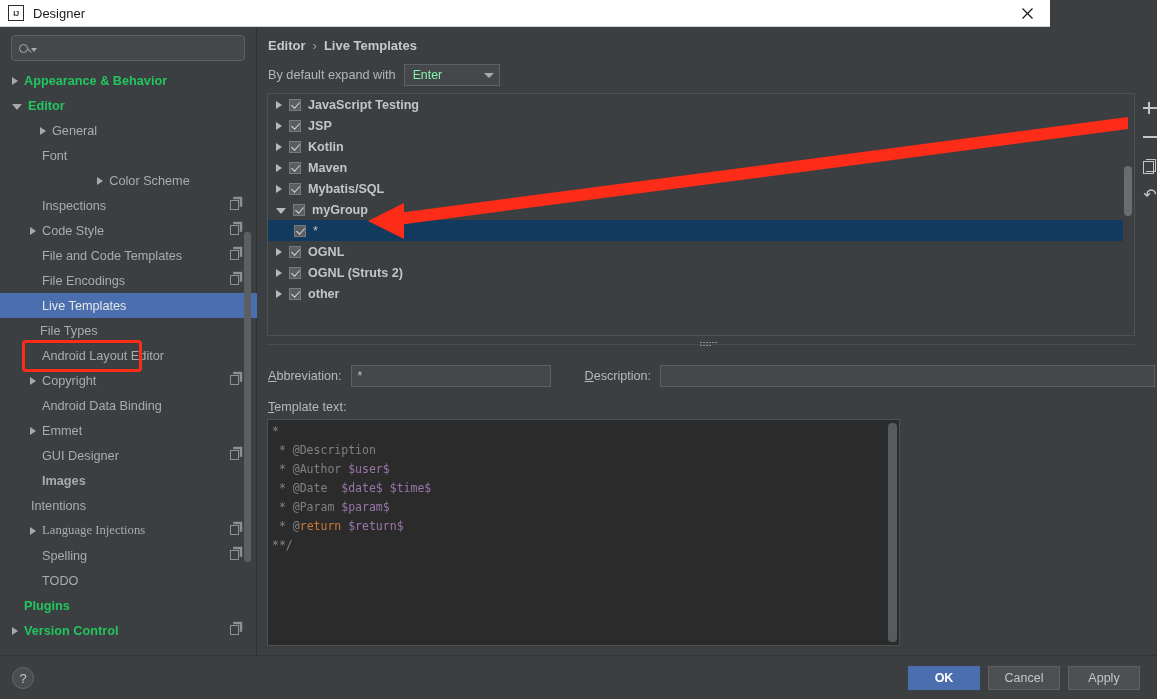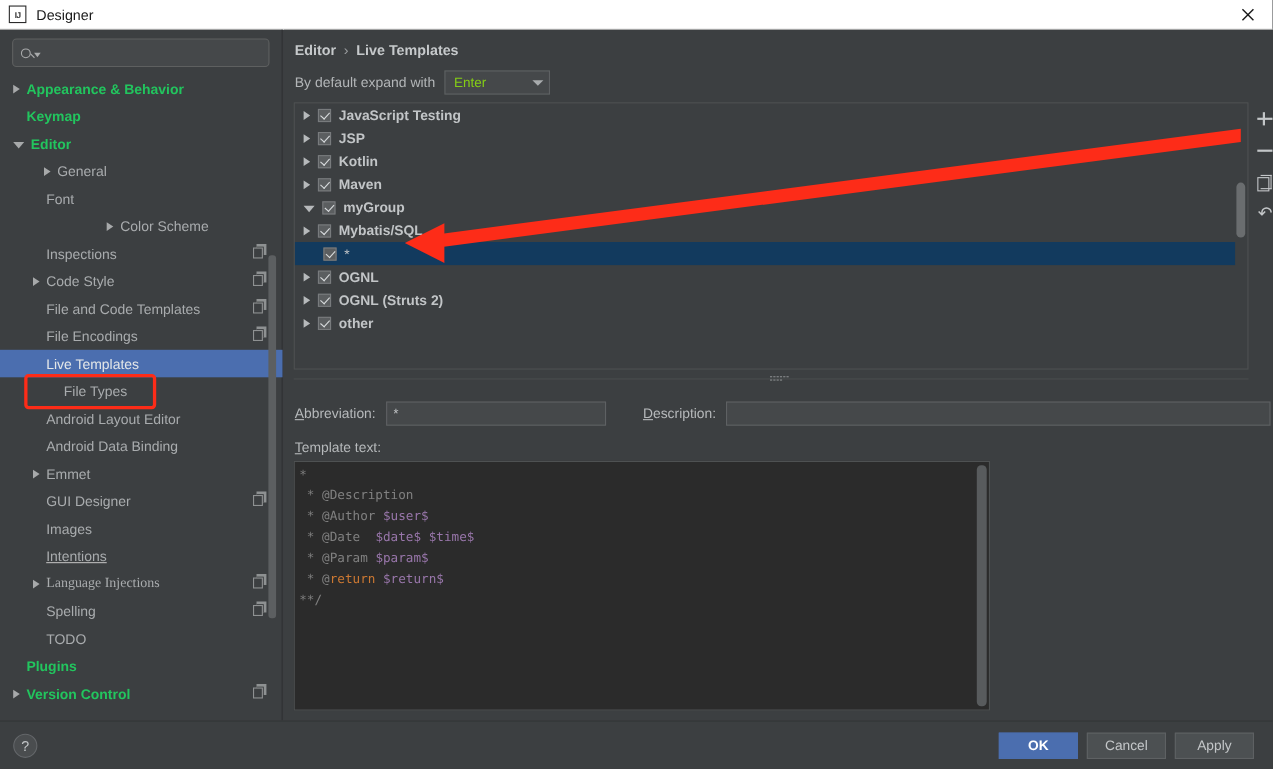--- a/index.html
+++ b/index.html
@@ -13,21 +13,21 @@
   #root {
     position: relative;
     width: 1157px; height: 699px;
     background: #3c3f41;
     color: #bbbbbb;
     font-size: 12.5px;
   }
 
   
   #titlebar {
-    position: absolute; left:0; top:0; width:1157px; height:27px;
+    position: absolute; left:0; top:0; width:1050px; height:27px;
     background: #ffffff;
     border-bottom: 1px solid #d6d6d6;
     display: flex; align-items: center;
   }
   #ij-logo {
     width: 16px; height: 16px; margin-left: 8px;
     background: #ffffff;
     border: 1.5px solid #2b2b2b;
     position: relative;
     display: flex; align-items: center; justify-content: center;
@@ -140,21 +140,21 @@
 
   #expand-row {
     position: absolute; left: 10px; top: 37px;
     display: flex; align-items: center; gap: 8px;
   }
   #expand-row .lbl { font-size: 12.7px; color: #b3b6b8; }
   .combo {
     height: 22px; min-width: 96px;
     background: #45484a; border: 1px solid #5e6163;
     display: flex; align-items: center; justify-content: space-between;
-    padding: 0 5px 0 8px; color: #84cc16; font-size: 12.3px;
+    padding: 0 5px 0 8px; color: #86efac; font-size: 12.3px;
     cursor: pointer;
     gap: 19px;
   }
   .combo .cb-arrow {
     width:0;height:0;border-left:5px solid transparent;
     border-right:5px solid transparent;border-top:5.5px solid #a8abad;
     margin-left: 14px;
   }
 
   
@@ -323,24 +323,20 @@
       </div>
     </div>
 
     <div id="tree">
 
       <div class="trow bold" style="padding-left: 12px;">
           <span class="arrow "></span>
           <span class="tlabel">Appearance &amp; Behavior</span>
         </div>
         <div class="trow bold" style="padding-left: 12px;">
-          <span class="arrow none"></span>
-          <span class="tlabel">Keymap</span>
-        </div>
-        <div class="trow bold" style="padding-left: 12px;">
           <span class="arrow down"></span>
           <span class="tlabel">Editor</span>
         </div>
         <div class="trow" style="padding-left: 40px;">
           <span class="arrow "></span>
           <span class="tlabel">General</span>
         </div>
         <div class="trow" style="padding-left: 30px;">
           <span class="arrow none"></span>
           <span class="tlabel">Font</span>
@@ -366,46 +362,51 @@
         </div>
         <div class="trow" style="padding-left: 30px;">
           <span class="arrow none"></span>
           <span class="tlabel">File Encodings</span>
           <span class="copy-ic"></span>
         </div>
         <div class="trow selected" style="padding-left: 30px;">
           <span class="arrow none"></span>
           <span class="tlabel">Live Templates</span>
         </div>
-        <div class="trow" style="padding-left: 46px;">
+        <div class="trow" style="padding-left: 28px;">
           <span class="arrow none"></span>
           <span class="tlabel">File Types</span>
         </div>
         <div class="trow" style="padding-left: 30px;">
           <span class="arrow none"></span>
           <span class="tlabel">Android Layout Editor</span>
         </div>
         <div class="trow" style="padding-left: 30px;">
+          <span class="arrow "></span>
+          <span class="tlabel">Copyright</span>
+          <span class="copy-ic"></span>
+        </div>
+        <div class="trow" style="padding-left: 30px;">
           <span class="arrow none"></span>
           <span class="tlabel">Android Data Binding</span>
         </div>
         <div class="trow" style="padding-left: 30px;">
           <span class="arrow "></span>
           <span class="tlabel">Emmet</span>
         </div>
         <div class="trow" style="padding-left: 30px;">
           <span class="arrow none"></span>
           <span class="tlabel">GUI Designer</span>
           <span class="copy-ic"></span>
         </div>
-        <div class="trow" style="padding-left: 30px;">
+        <div class="trow" style="padding-left: 30px; font-weight: bold;">
           <span class="arrow none"></span>
           <span class="tlabel">Images</span>
         </div>
-        <div class="trow" style="padding-left: 30px; text-decoration: underline;">
+        <div class="trow" style="padding-left: 19px;">
           <span class="arrow none"></span>
           <span class="tlabel">Intentions</span>
         </div>
         <div class="trow" style="padding-left: 30px; font-family: Liberation Serif, serif;">
           <span class="arrow "></span>
           <span class="tlabel">Language Injections</span>
           <span class="copy-ic"></span>
         </div>
         <div class="trow" style="padding-left: 30px;">
           <span class="arrow none"></span>
@@ -465,28 +466,28 @@
             <span class="garrow "></span>
             <span class="chk checked"></span>
             <span class="glabel">Kotlin</span>
           </div>
           <div class="grow">
             <span class="garrow "></span>
             <span class="chk checked"></span>
             <span class="glabel">Maven</span>
           </div>
           <div class="grow">
+            <span class="garrow "></span>
+            <span class="chk checked"></span>
+            <span class="glabel">Mybatis/SQL</span>
+          </div>
+          <div class="grow">
             <span class="garrow down"></span>
             <span class="chk checked"></span>
             <span class="glabel">myGroup</span>
-          </div>
-          <div class="grow">
-            <span class="garrow "></span>
-            <span class="chk checked"></span>
-            <span class="glabel">Mybatis/SQL</span>
           </div>
           <div class="grow selected child" style="padding-left: 26px;">
             <span class="chk checked"></span>
             <span class="glabel">*</span>
           </div>
           <div class="grow">
             <span class="garrow "></span>
             <span class="chk checked"></span>
             <span class="glabel">OGNL</span>
           </div>

